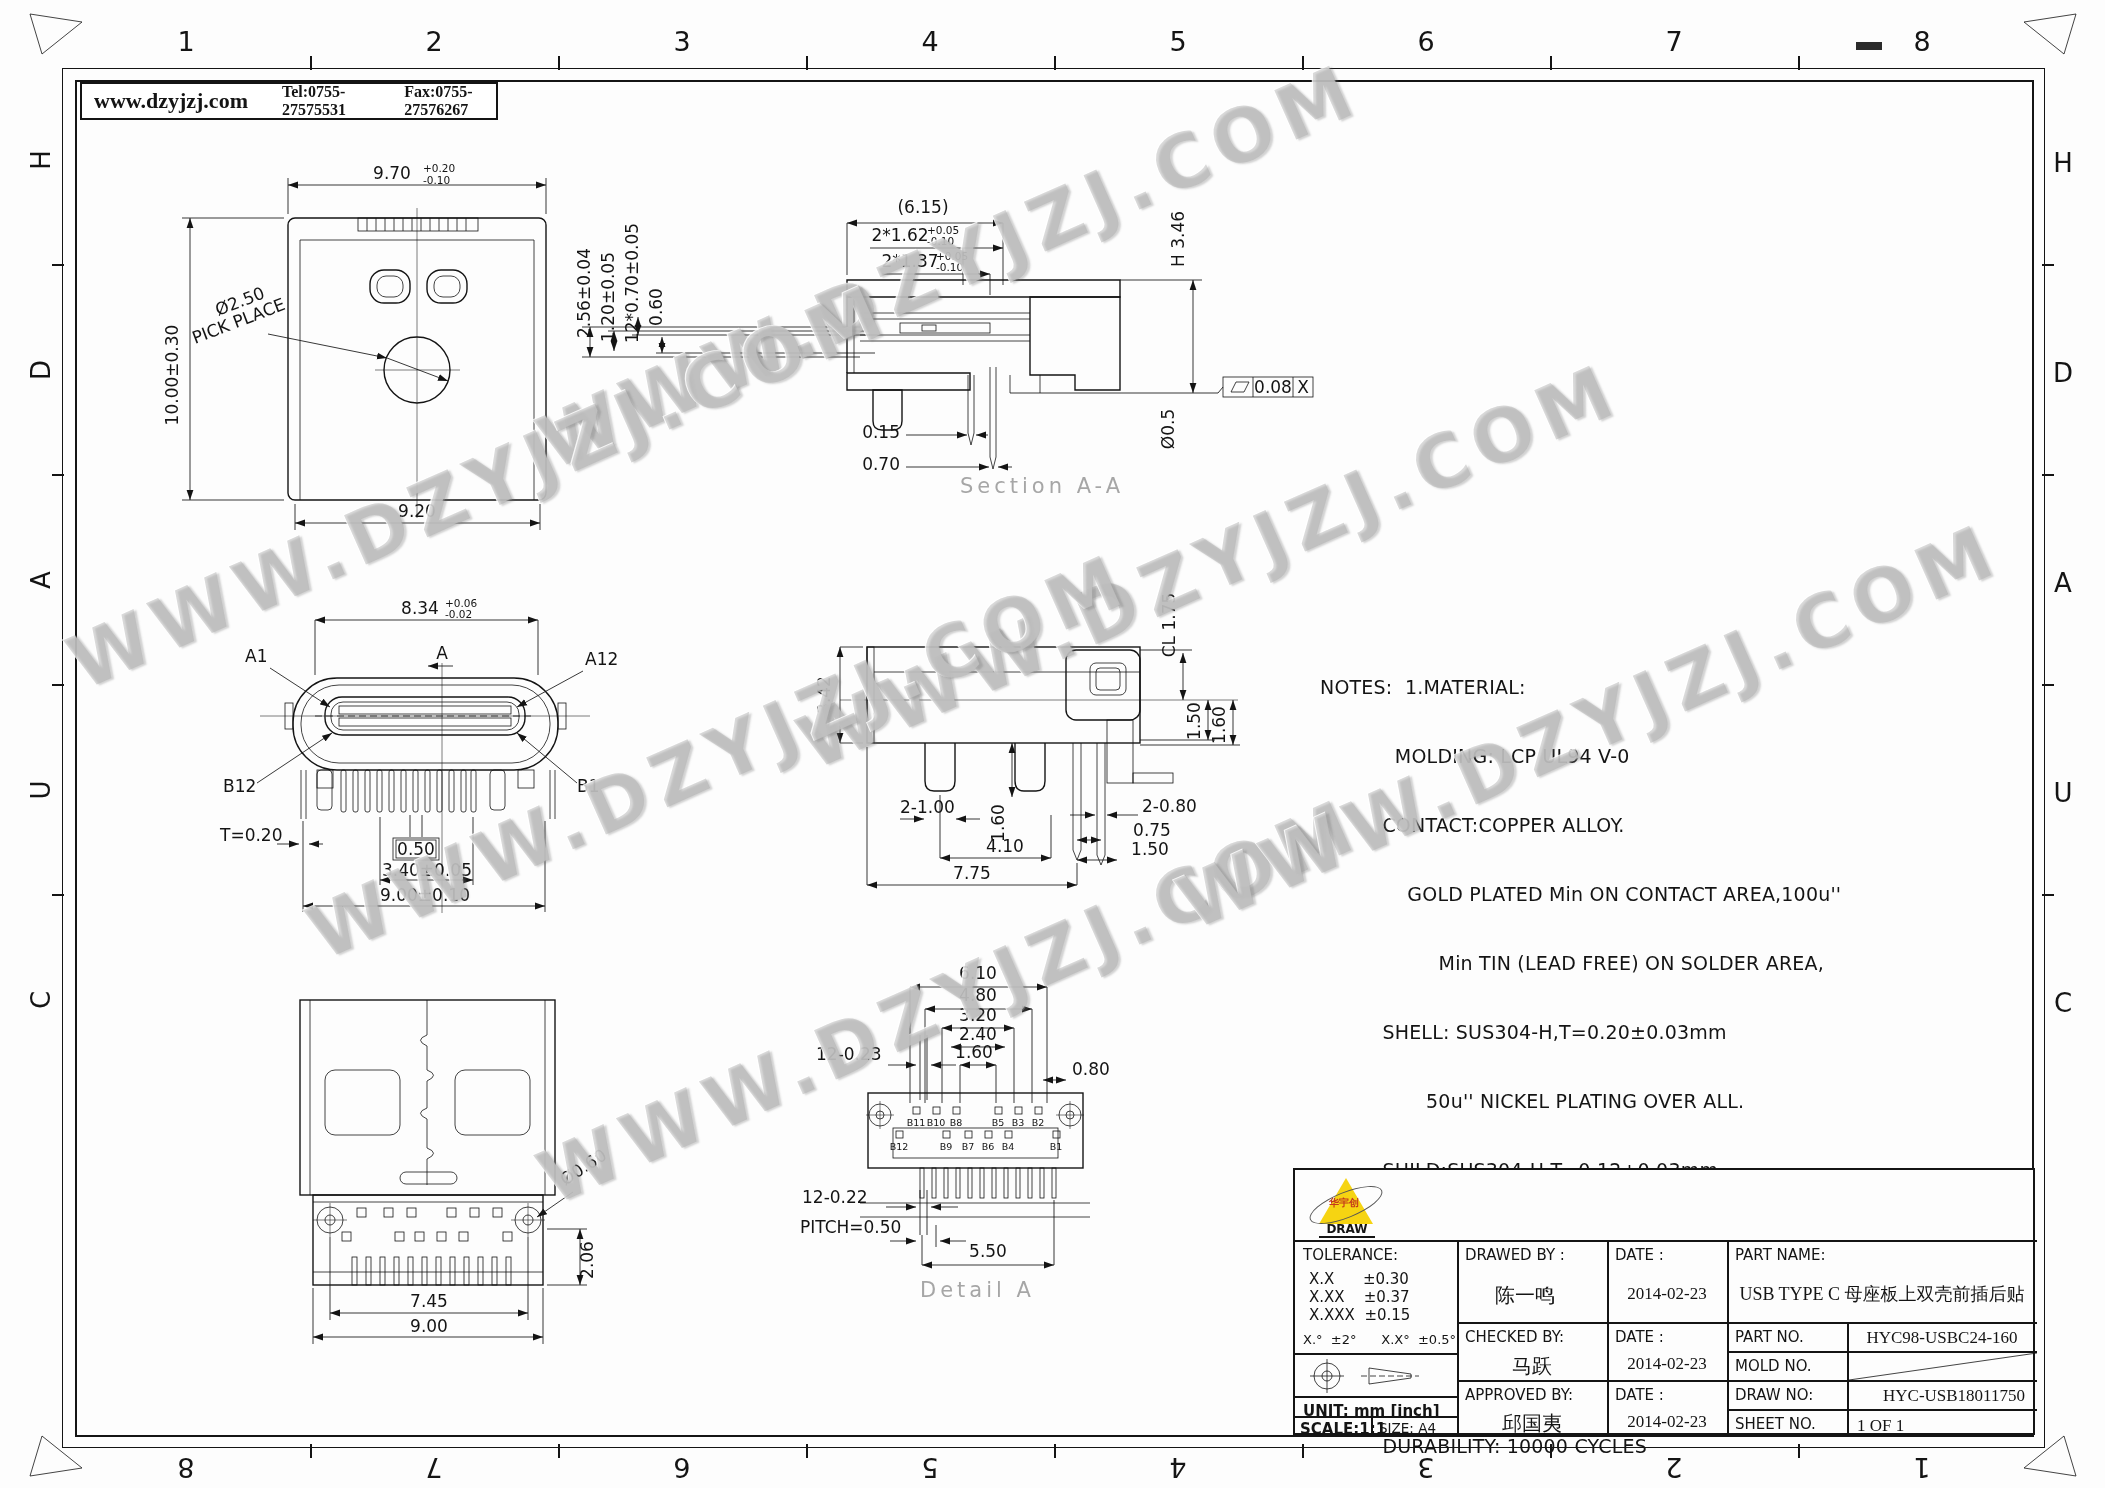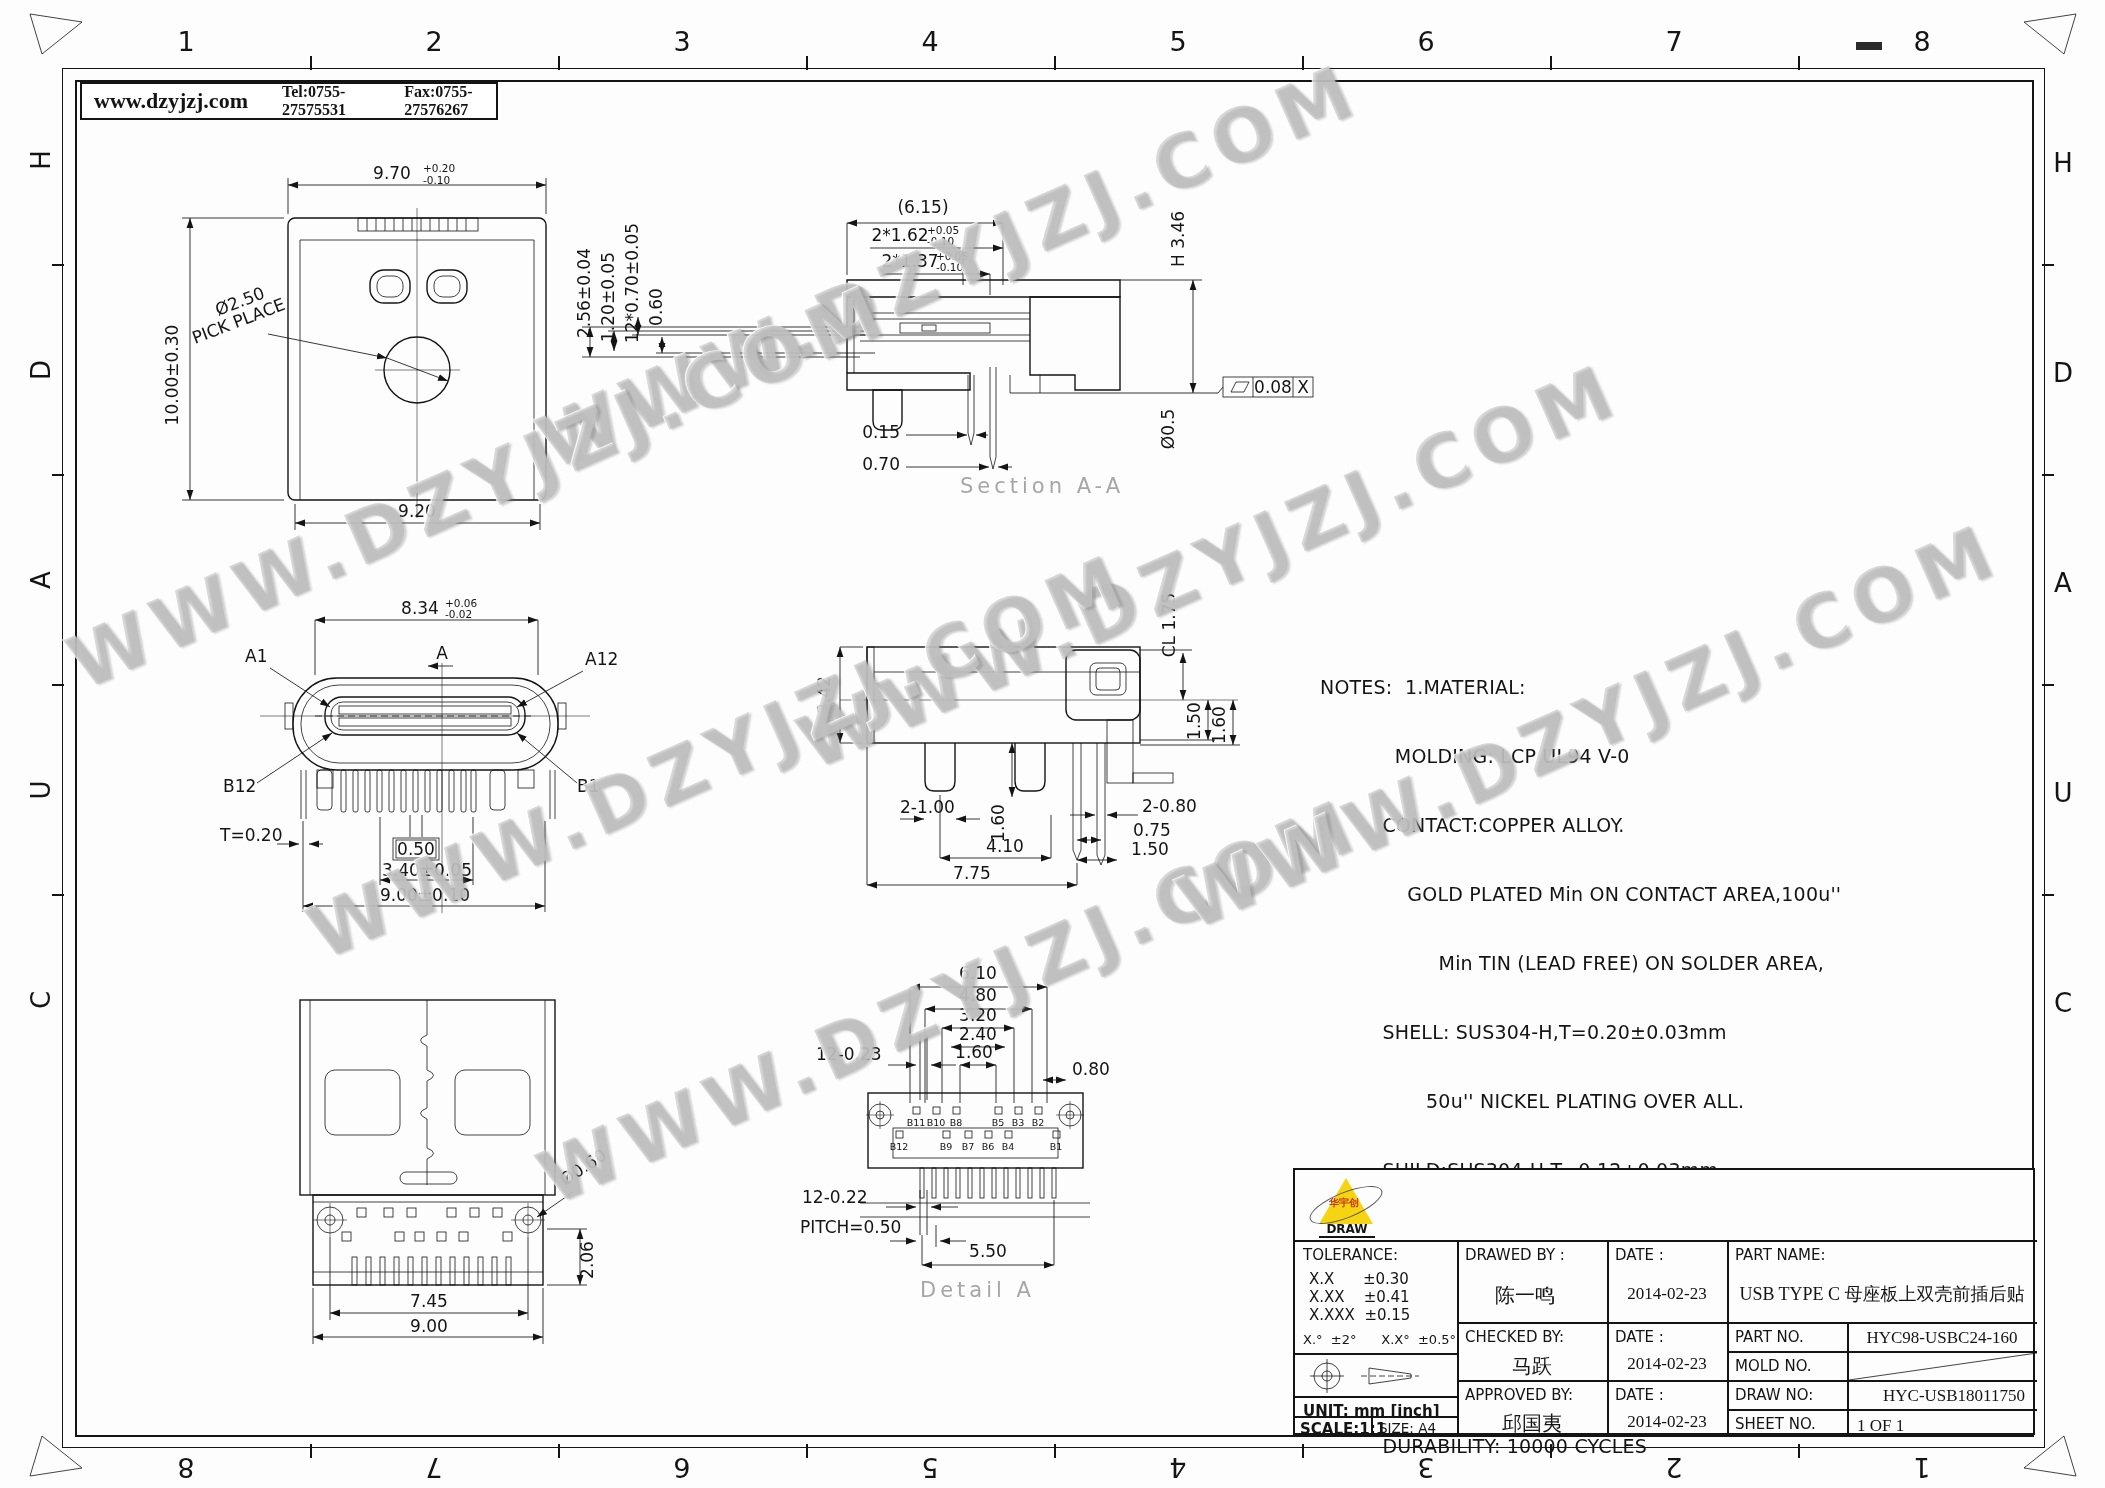--- a/index.html
+++ b/index.html
@@ -670,21 +670,21 @@
     <div class="line" style="left:162px;top:152px;width:270px;height:2px"></div>
     <div class="line" style="left:162px;top:210px;width:270px;height:2px"></div>
     <div class="line" style="left:432px;top:152px;width:310px;height:2px"></div>
     <div class="line" style="left:432px;top:181px;width:310px;height:2px"></div>
     <div class="line" style="left:432px;top:210px;width:310px;height:2px"></div>
     <div class="line" style="left:432px;top:239px;width:310px;height:2px"></div>
     <div class="line" style="left:552px;top:152px;width:2px;height:115px"></div>
 
     <div class="lbl" style="left:8px;top:76px">TOLERANCE:</div>
     <div class="lbl" style="left:14px;top:100px;white-space:pre">X.X      ±0.30</div>
-    <div class="lbl" style="left:14px;top:118px;white-space:pre">X.XX    ±0.41</div>
+    <div class="lbl" style="left:14px;top:118px;white-space:pre">X.XX    ±0.37</div>
     <div class="lbl" style="left:14px;top:136px;white-space:pre">X.XXX  ±0.15</div>
     <div class="lbl" style="left:8px;top:162px;font-size:13px;white-space:pre">X.°  ±2°      X.X°  ±0.5°</div>
     <div class="line" style="left:0;top:183px;width:162px;height:2px"></div>
     <svg class="abs" style="left:12px;top:188px" width="140" height="36">
       <circle class="tn" cx="20" cy="18" r="13"></circle>
         <circle class="tn" cx="20" cy="18" r="5"></circle>
       <line class="tn" x1="3" y1="18" x2="37" y2="18"></line>
         <line class="tn" x1="20" y1="1" x2="20" y2="35"></line>
       <path class="tn" d="M62,10 L104,16 V20 L62,26 z"></path>
       <line class="tn" x1="54" y1="18" x2="112" y2="18" stroke-dasharray="6,3"></line>

